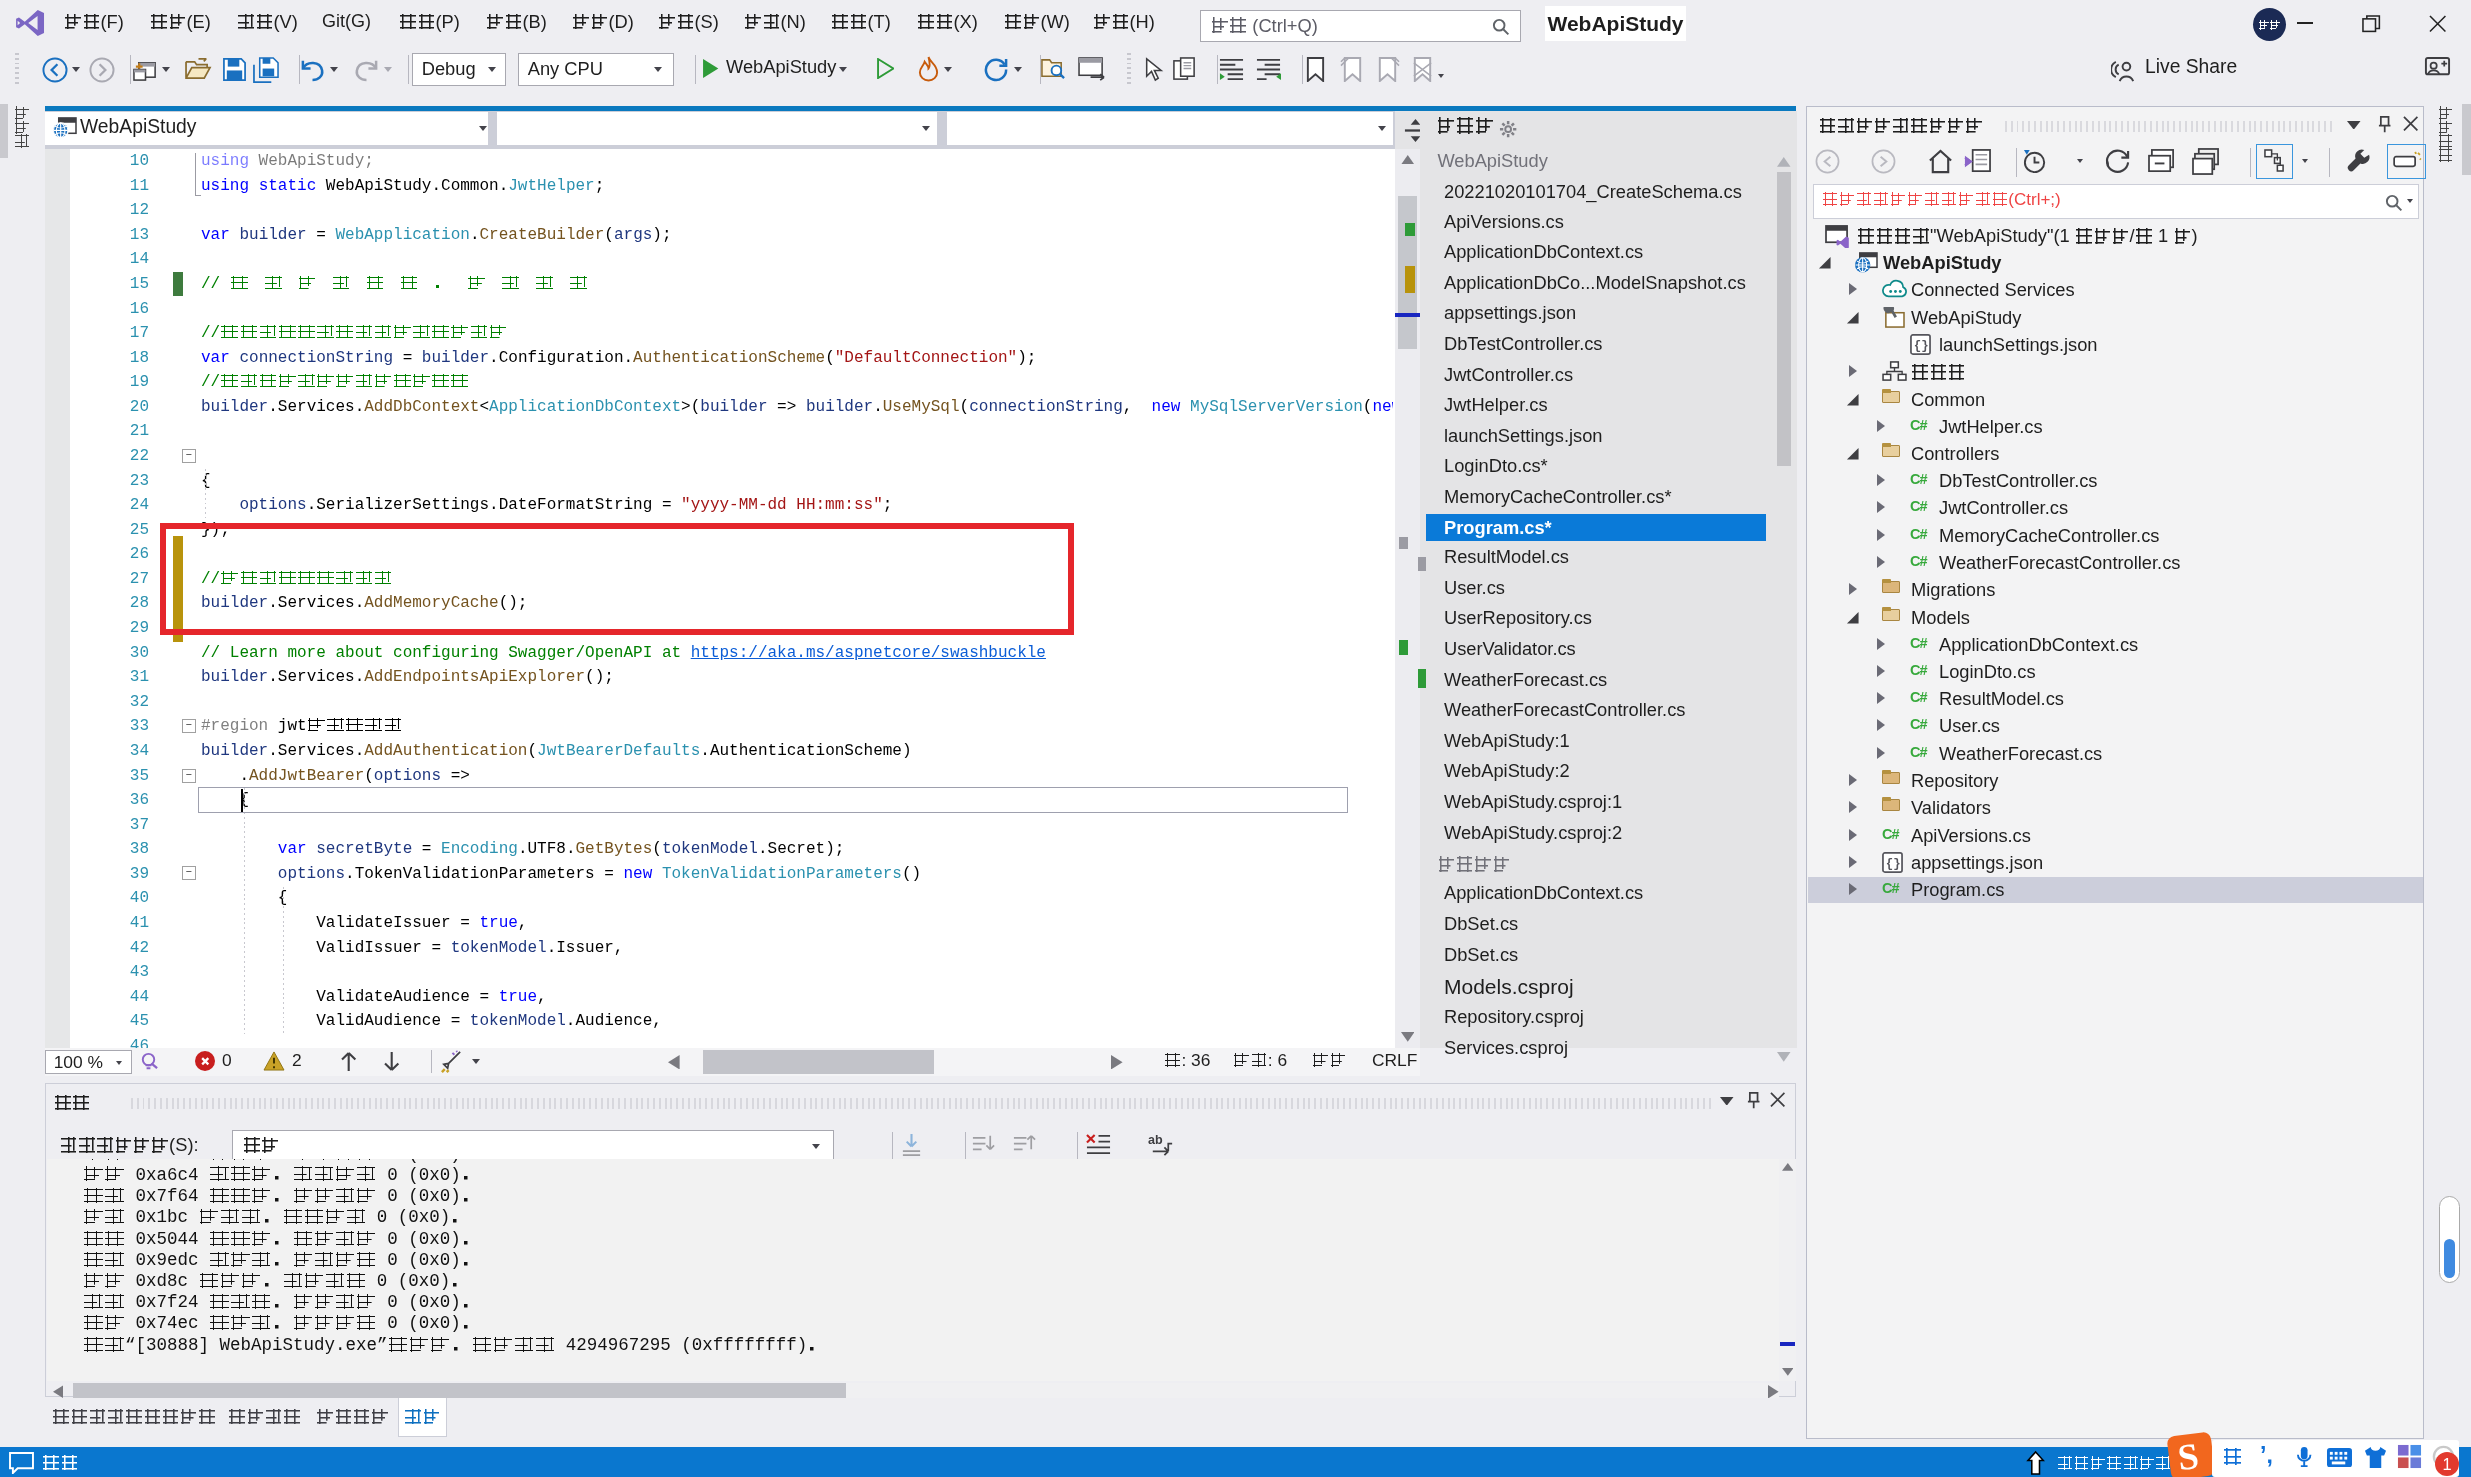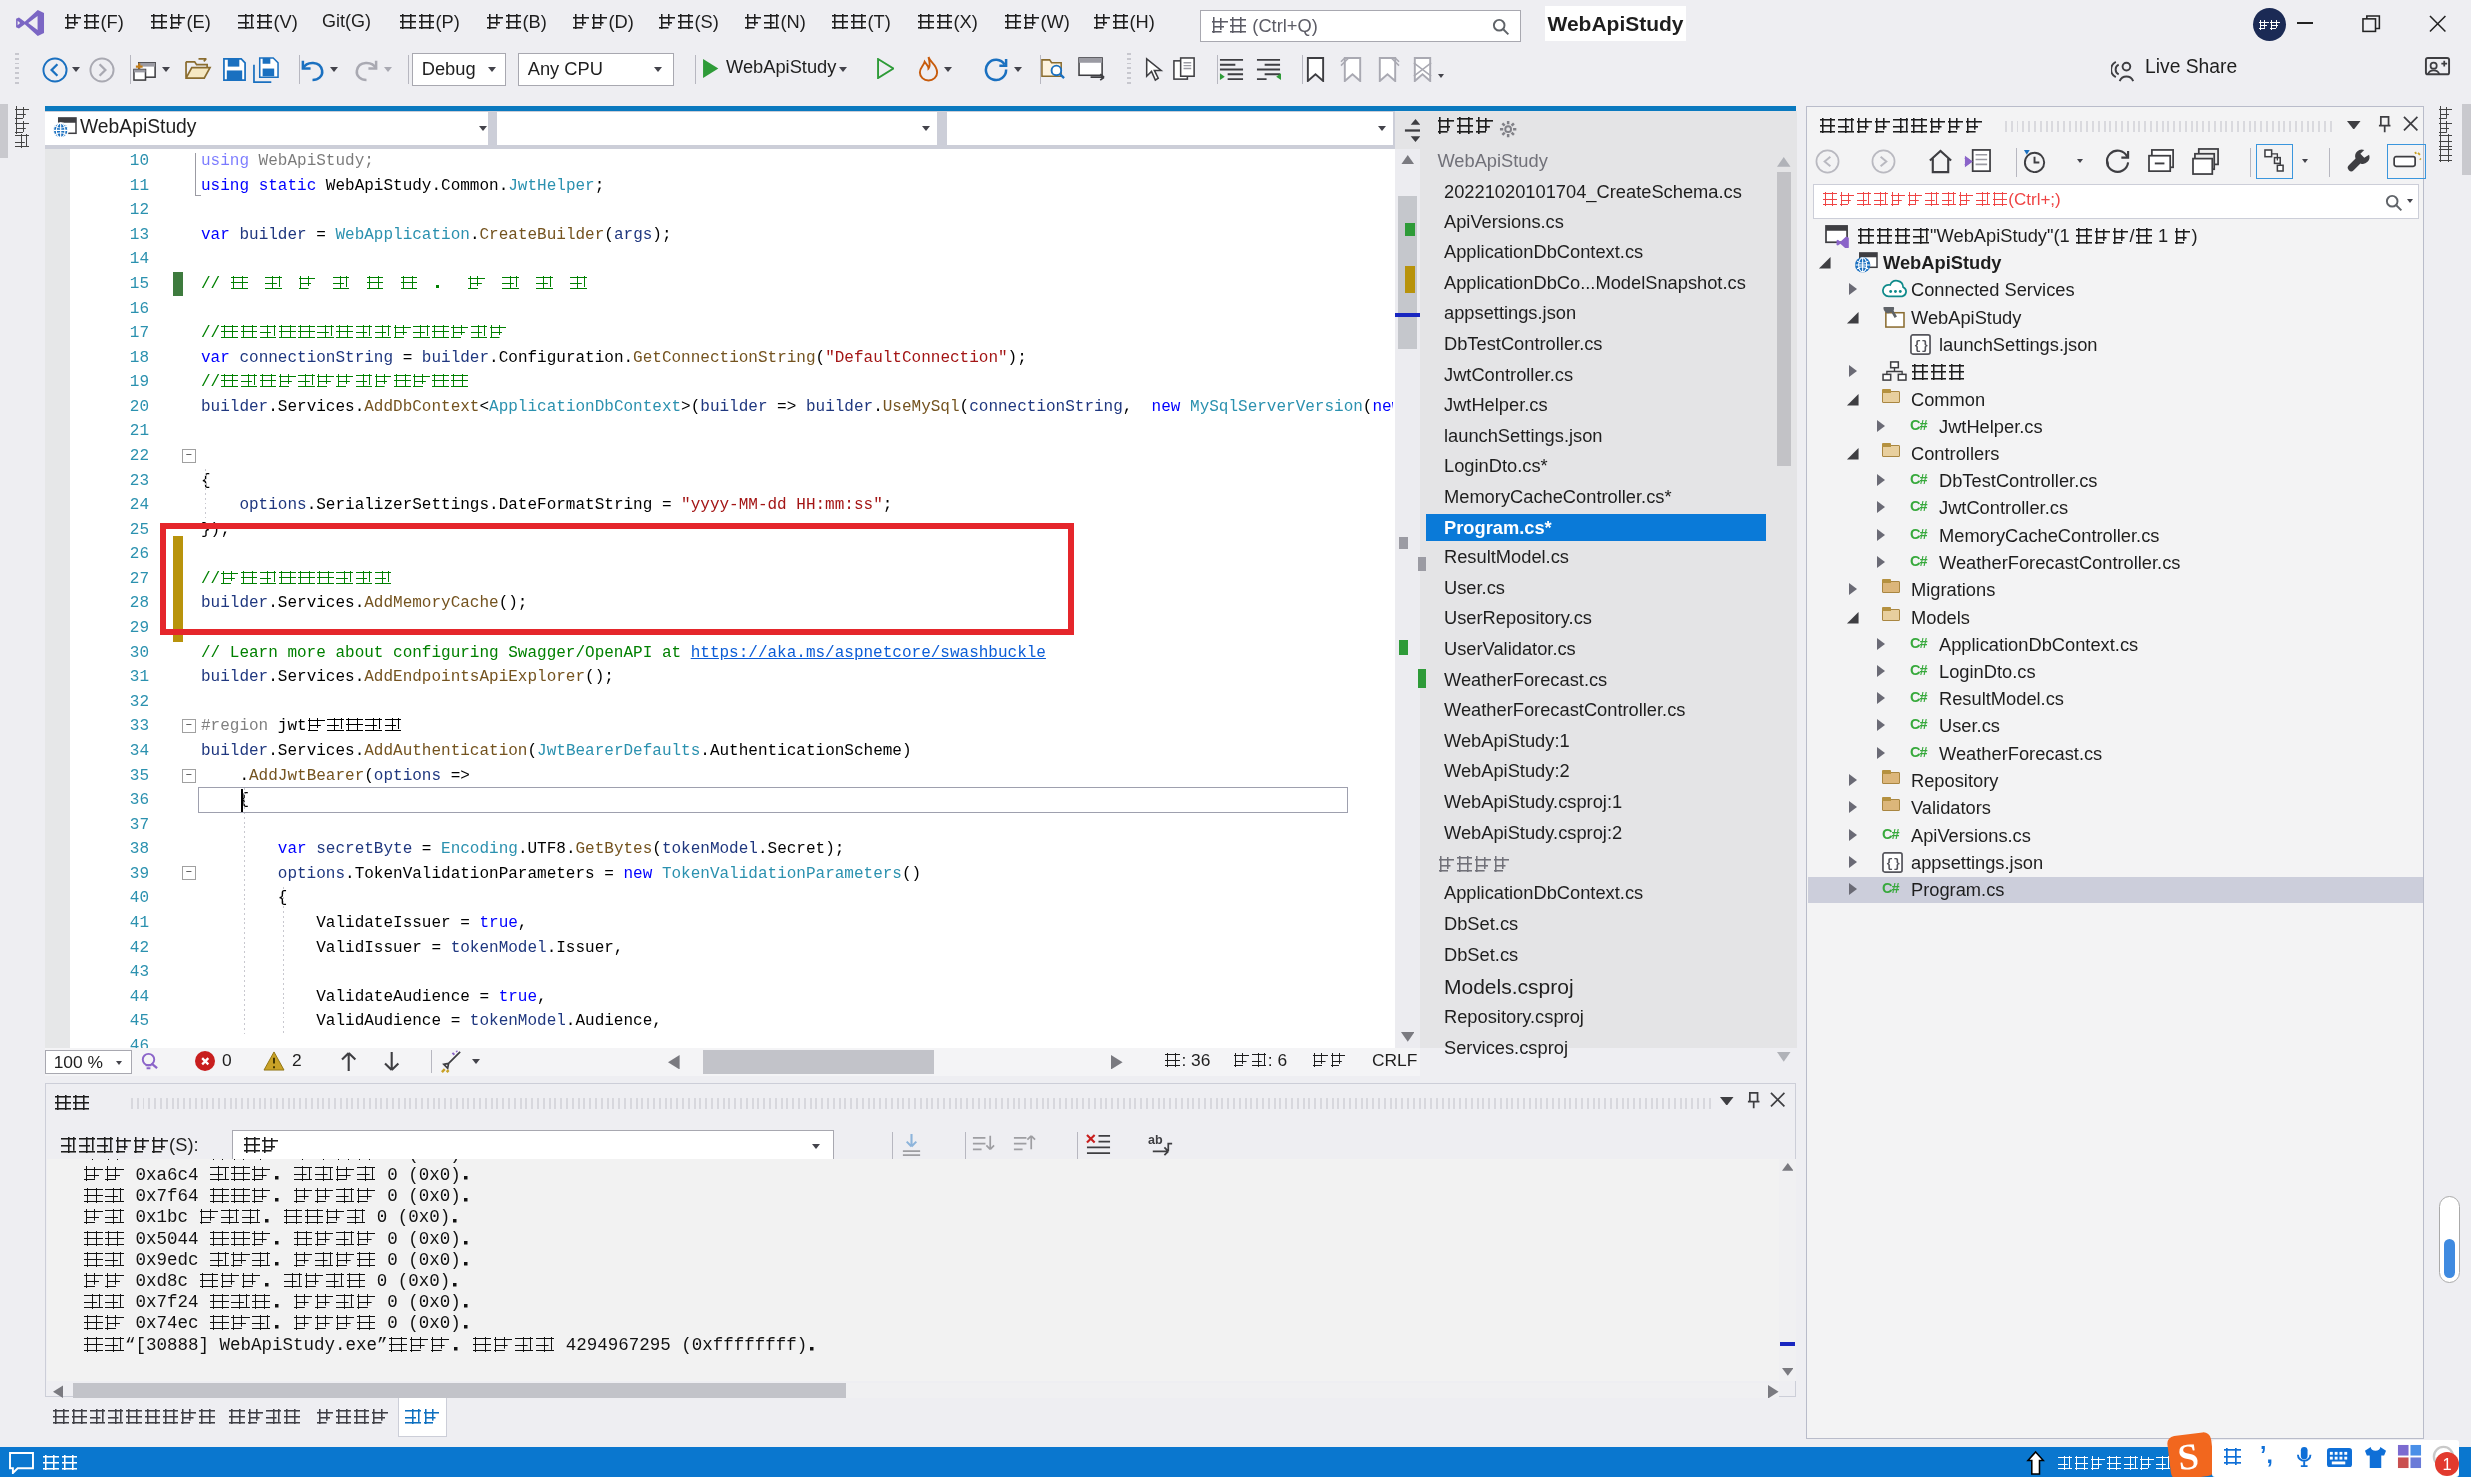--- a/index.html
+++ b/index.html
@@ -271,21 +271,21 @@
     <div class="ln" style="left:27px;top:49px">12</div>
     <div class="ln" style="left:27px;top:74px">13</div>
     <div class="cl" style="left:156px;top:74px"><span class="kw">var</span> <span class="lv">builder</span> = <span class="ty">WebApplication</span>.<span class="me">CreateBuilder</span>(<span class="lv">args</span>);</div>
     <div class="ln" style="left:27px;top:98px">14</div>
     <div class="ln" style="left:27px;top:123px">15</div>
     <div class="cl" style="left:156px;top:123px"><span class="cm">// <span class="ws"><i class="h"></i><i class="h h2"></i><i class="h h3"></i><i class="h h2"></i><i class="h"></i><i class="h"></i><i class="p"></i><i class="h h3"></i><i class="h h2"></i><i class="h h2"></i><i class="h h2"></i></span></span></div>
     <div class="ln" style="left:27px;top:148px">16</div>
     <div class="ln" style="left:27px;top:172px">17</div>
     <div class="cl" style="left:156px;top:172px"><span class="cm">//<i class="h"></i><i class="h"></i><i class="h h2"></i><i class="h"></i><i class="h"></i><i class="h h2"></i><i class="h"></i><i class="h h2"></i><i class="h h2"></i><i class="h h3"></i><i class="h h2"></i><i class="h"></i><i class="h h3"></i><i class="h h2"></i><i class="h h3"></i></span></div>
     <div class="ln" style="left:27px;top:197px">18</div>
-    <div class="cl" style="left:156px;top:197px"><span class="kw">var</span> <span class="lv">connectionString</span> = <span class="lv">builder</span>.Configuration.<span class="me">GetConnectionString</span>(<span class="st">"DefaultConnection"</span>);</div>
+    <div class="cl" style="left:156px;top:197px"><span class="kw">var</span> <span class="lv">connectionString</span> = <span class="lv">builder</span>.Configuration.<span class="me">AuthenticationScheme</span>(<span class="st">"DefaultConnection"</span>);</div>
     <div class="ln" style="left:27px;top:221px">19</div>
     <div class="cl" style="left:156px;top:221px"><span class="cm">//<i class="h"></i><i class="h h2"></i><i class="h"></i><i class="h h3"></i><i class="h h2"></i><i class="h h3"></i><i class="h h3"></i><i class="h h2"></i><i class="h h3"></i><i class="h"></i><i class="h h3"></i><i class="h"></i><i class="h"></i></span></div>
     <div class="ln" style="left:27px;top:246px">20</div>
     <div class="cl" style="left:156px;top:246px"><span class="lv">builder</span>.Services.<span class="me">AddDbContext</span>&lt;<span class="ty">ApplicationDbContext</span>&gt;(<span class="lv">builder</span> =&gt; <span class="lv">builder</span>.<span class="me">UseMySql</span>(<span class="lv">connectionString</span>,  <span class="kw">new</span> <span class="ty">MySqlServerVersion</span>(<span class="kw">new</span> </div>
     <div class="ln" style="left:27px;top:270px">21</div>
     <div class="ln" style="left:27px;top:295px">22</div>
     <div class="ln" style="left:27px;top:320px">23</div>
     <div class="cl" style="left:156px;top:320px">{</div>
     <div class="ln" style="left:27px;top:344px">24</div>
     <div class="cl" style="left:156px;top:344px">    <span class="lv">options</span>.SerializerSettings.DateFormatString = <span class="st">"yyyy-MM-dd HH:mm:ss"</span>;</div>

